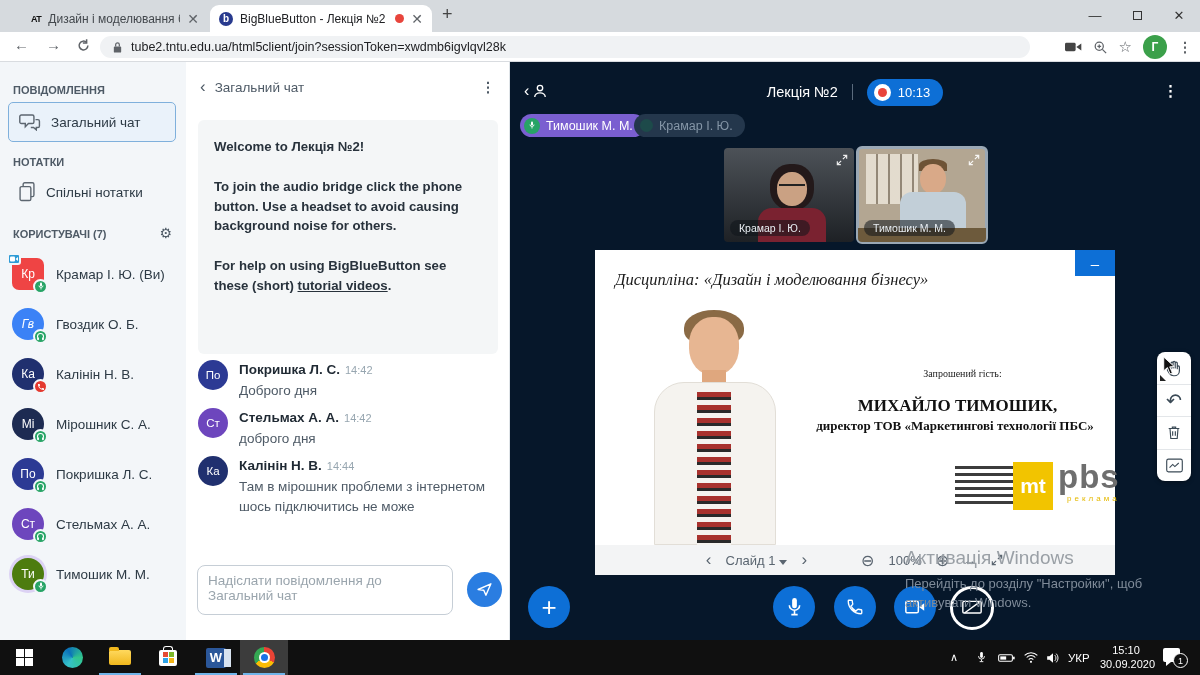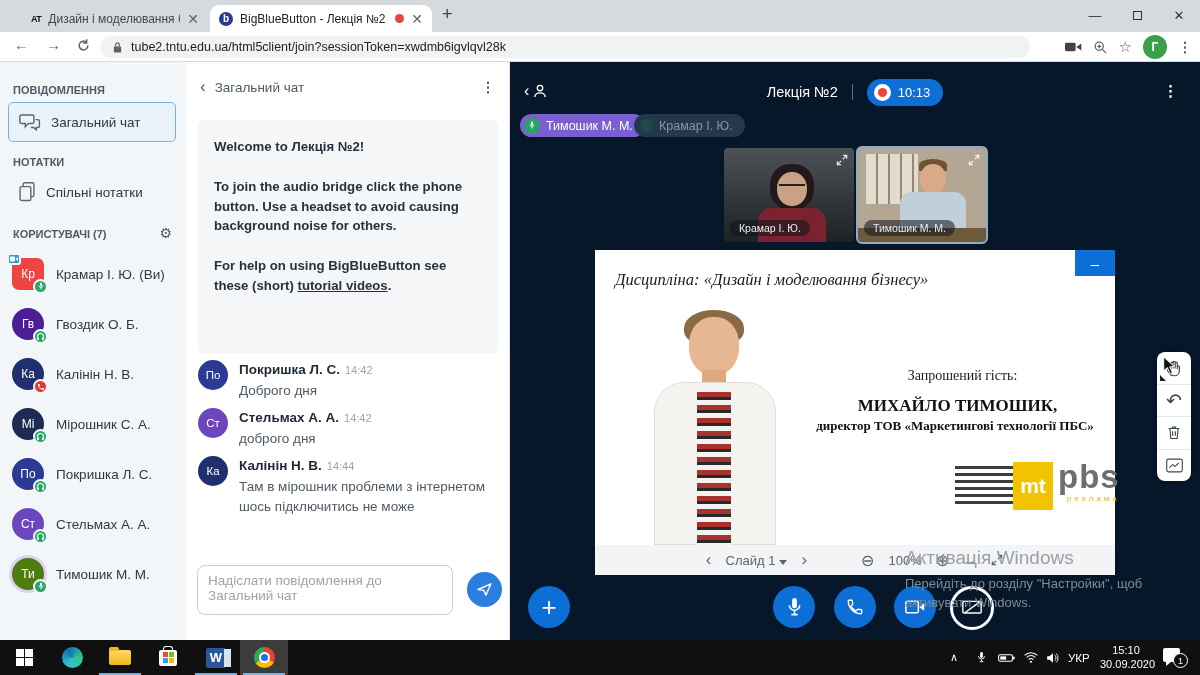--- a/index.html
+++ b/index.html
@@ -99,21 +99,21 @@
   .f2-wall { position:absolute; left:8px; top:6px; width:52px; height:50px; background:repeating-linear-gradient(90deg,#efe9dd 0 10px,#8b8070 10px 12px); opacity:.8; }
   .f2-face { position:absolute; left:62px; top:16px; width:26px; height:30px; background:#d9a988; border-radius:48%; }
   .f2-hair { position:absolute; left:61px; top:11px; width:28px; height:12px; background:#6e5336; border-radius:50% 50% 0 0; }
   .f2-body { position:absolute; left:42px; top:44px; width:66px; height:36px; background:#c2cfd8; border-radius:12px 12px 0 0; }
   .f2-desk { position:absolute; left:0; bottom:0; width:100%; height:14px; background:#6d5a3c; }
 
   
   .slide { position:absolute; left:85px; top:188px; width:520px; height:295px; background:#fff; }
   .slide-min { position:absolute; right:0; top:0; width:40px; height:26px; background:#0d6fd6; color:#fff; display:flex; align-items:center; justify-content:center; font-size:15px; }
   .sl-title { position:absolute; left:20px; top:20px; font-family:"Liberation Serif",serif; font-style:italic; font-size:16.5px; color:#1b1b1b; }
-  .sl-guest { position:absolute; left:230px; top:118px; width:275px; text-align:center; font-family:"Liberation Serif",serif; font-size:14px; color:#1b1b1b; }
+  .sl-guest { position:absolute; left:230px; top:118px; width:275px; text-align:center; font-family:"Liberation Serif",serif; font-size:10px; color:#1b1b1b; }
   .sl-name { position:absolute; left:210px; top:146px; width:305px; text-align:center; font-family:"Liberation Serif",serif; font-weight:bold; font-size:17px; color:#111; }
   .sl-role { position:absolute; left:200px; top:168px; width:320px; text-align:center; font-family:"Liberation Serif",serif; font-weight:bold; font-size:13px; color:#111; }
   
   .photo { position:absolute; left:55px; top:60px; width:130px; height:235px; }
   .p-hair { position:absolute; left:34px; top:0; width:60px; height:36px; background:#8a6a45; border-radius:50% 50% 42% 42%; }
   .p-face { position:absolute; left:39px; top:7px; width:50px; height:58px; background:#e7b globes; background:#e7b692; border-radius:46%; }
   .p-neck { position:absolute; left:52px; top:60px; width:24px; height:16px; background:#dfa77e; }
   .p-body { position:absolute; left:4px; top:72px; width:122px; height:163px; background:#f5f3ef; border:1px solid #e2ded7; border-radius:30px 30px 0 0; }
   .p-pat { position:absolute; left:47px; top:82px; width:34px; height:153px; background:repeating-linear-gradient(#a8322e 0 5px,#2a2a2a 5px 8px,#f5f3ef 8px 13px); }
   
@@ -279,21 +279,21 @@
               <svg width="8" height="9" viewBox="0 0 24 26">
                 <rect x="9" y="1" width="6" height="12" rx="3" fill="#fff"></rect>
                 <path d="M6 10a6 6 0 0 0 12 0" stroke="#fff" stroke-width="2.6" fill="none"></path>
                 <path d="M12 17v5" stroke="#fff" stroke-width="2.6"></path>
               </svg>
             </span>
         </div>
         <span class="u-name">Крамар І. Ю. (Ви)</span>
       </div>
       <div class="u-row" style="top:240px">
-        <div class="u-av" style="background: #4c1d95;">
+        <div class="u-av" style="background: #3b82f6; font-style: italic;">
           <span>Гв</span>
           <span class="u-badge g">
               <svg width="9" height="9" viewBox="0 0 24 24">
                 <path d="M4 15v-3a8 8 0 0 1 16 0v3" fill="none" stroke="#fff" stroke-width="3"></path>
                 <rect x="3" y="14" width="5" height="8" rx="2.5" fill="#fff"></rect>
                 <rect x="16" y="14" width="5" height="8" rx="2.5" fill="#fff"></rect>
               </svg>
             </span>
         </div>
         <span class="u-name">Гвоздик О. Б.</span>

